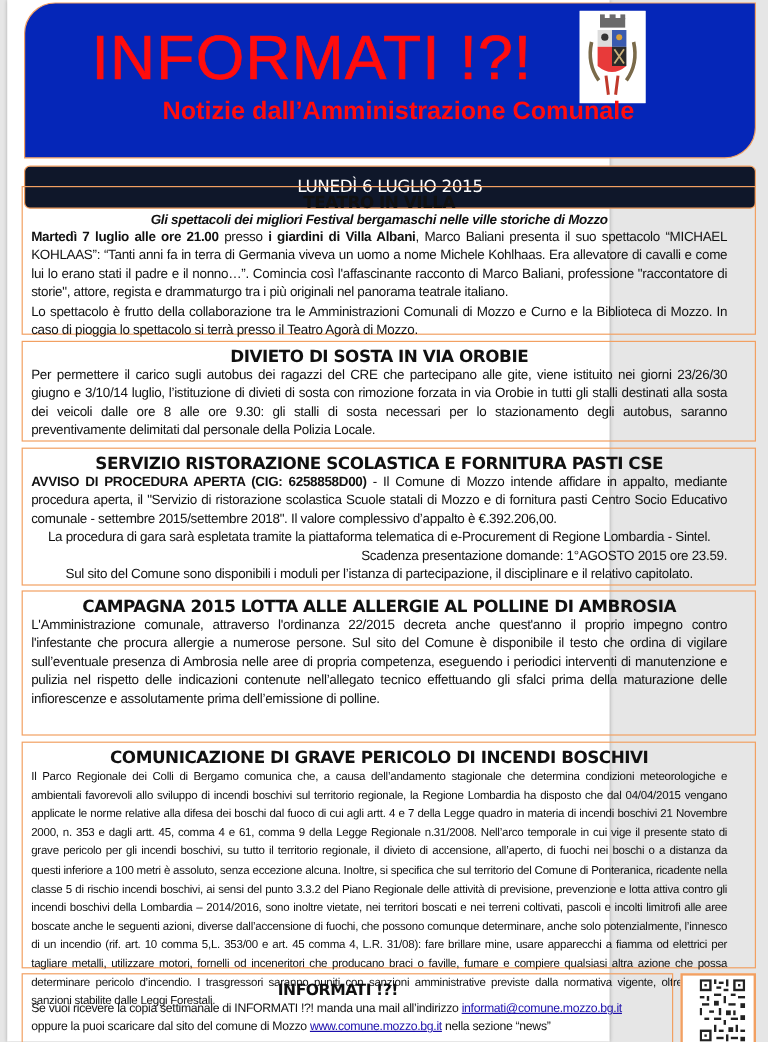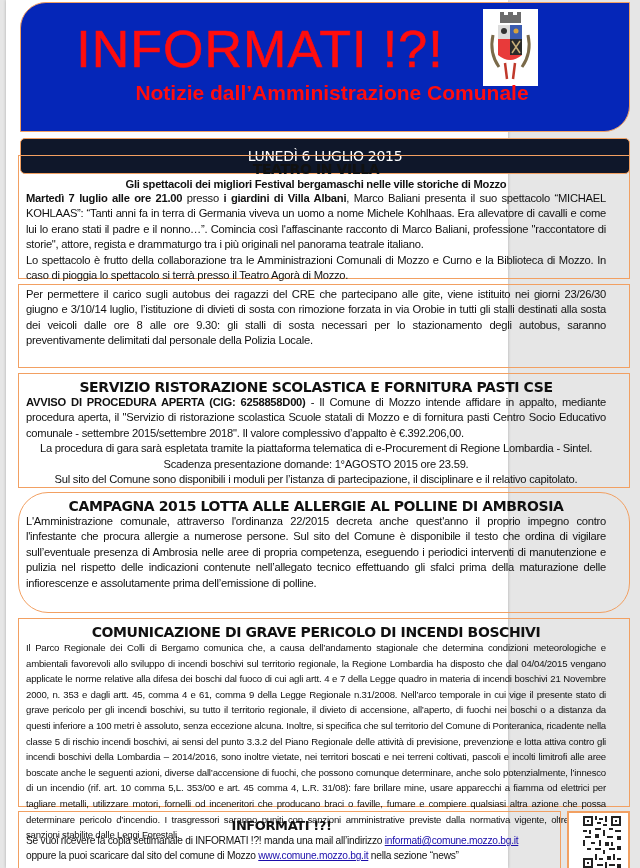--- a/index.html
+++ b/index.html
@@ -61,30 +61,30 @@
     margin: 3px 0 0 0; text-align: center;
     font-family: "DejaVu Sans", sans-serif;
     font-size: 14px; font-weight: bold; letter-spacing: -0.4px;
     color: #111;
   }
   .box p {
     margin: 0; font-size: 11.2px; line-height: 15.4px; text-align: justify;
     letter-spacing: -0.25px;
   }
   .box .subtitle {
-    text-align: center; font-weight: bold; font-size: 11.2px;
+    text-align: center; font-style: italic; font-weight: bold; font-size: 11.2px;
     line-height: 14px;
   }
   .small p { font-size: 9.6px; line-height: 15.6px; letter-spacing: -0.2px; }
   .b { font-weight: bold; }
   .link { color: #1a0dab; text-decoration: underline; }
   #box1 { top: 155px; height: 124px; }
   #box2 { top: 284px; height: 84px; }
   #box3 { top: 373px; height: 115px; }
-  #box4 { top: 492px; height: 121px; border-radius: 30px; }
+  #box4 { top: 492px; height: 121px; }
   #box5 { top: 618px; height: 189px; }
   #box6 { top: 811px; left: 12px; width: 543px; height: 60px; }
   #box6 h2 { font-size: 13px; margin-top: 4px; }
   #box6 p { font-size: 10.2px; line-height: 15px; text-align: left; }
   .qrbox {
     position: absolute; left: 561px; top: 811px; width: 63px; height: 60px;
     border: 2px solid #f2a062; box-sizing: border-box; background: #fff;
   }
   .qr { position: absolute; left: 14px; top: 3px; width: 38px; height: 52px; }
 </style>
@@ -125,28 +125,29 @@
   <div class="dateband">LUNEDÌ 6 LUGLIO 2015</div>
 
   <div class="box" id="box1">
     <h2>TEATRO IN VILLA</h2>
     <p class="subtitle">Gli spettacoli dei migliori Festival bergamaschi nelle ville storiche di Mozzo</p>
     <p><span class="b">Martedì 7 luglio alle ore 21.00</span><span> presso </span><span class="b">i giardini di Villa Albani</span><span>, Marco Baliani presenta il suo spettacolo “MICHAEL KOHLAAS”: “Tanti anni fa in terra di Germania viveva un uomo a nome Michele Kohlhaas. Era allevatore di cavalli e come lui lo erano stati il padre e il nonno…”.  Comincia così l'affascinante racconto di Marco Baliani, professione "raccontatore di storie", attore, regista e drammaturgo tra i più originali nel panorama teatrale italiano.</span></p>
     <p>Lo spettacolo è frutto della collaborazione tra le Amministrazioni Comunali di Mozzo e Curno e la Biblioteca di Mozzo. In caso di pioggia lo spettacolo si terrà presso il Teatro Agorà di Mozzo.</p>
   </div>
 
   <div class="box" id="box2">
+    <h2>DIVIETO DI SOSTA IN VIA OROBIE</h2>
     <p>Per permettere il carico sugli autobus dei ragazzi del CRE che partecipano alle gite, viene istituito nei giorni 23/26/30 giugno e 3/10/14 luglio, l’istituzione di divieti di sosta con rimozione forzata in via Orobie in tutti gli stalli destinati alla sosta dei veicoli dalle ore 8 alle ore 9.30: gli stalli di sosta necessari per lo stazionamento degli autobus,  saranno preventivamente delimitati dal personale della Polizia Locale.</p>
   </div>
 
   <div class="box" id="box3">
     <h2>SERVIZIO RISTORAZIONE SCOLASTICA E FORNITURA PASTI CSE</h2>
     <p><span class="b">AVVISO DI PROCEDURA APERTA (CIG: 6258858D00)</span><span> - Il Comune di Mozzo intende affidare in appalto, mediante procedura aperta, il "Servizio di ristorazione scolastica Scuole statali di Mozzo e di fornitura pasti Centro Socio Educativo comunale - settembre 2015/settembre 2018". Il valore complessivo d’appalto è €.392.206,00.</span></p>
     <p style="text-align:center">La procedura di gara sarà espletata tramite la piattaforma telematica di e-Procurement di Regione Lombardia - Sintel.</p>
-    <p style="text-align:center">Scadenza presentazione domande: 1°AGOSTO 2015 ore  23.59.</p>
+    <p style="text-align:right">Scadenza presentazione domande: 1°AGOSTO 2015 ore  23.59.</p>
     <p style="text-align:center">Sul sito del Comune sono disponibili i moduli per l’istanza di partecipazione, il disciplinare e il relativo capitolato.</p>
   </div>
 
   <div class="box" id="box4">
     <h2>CAMPAGNA 2015 LOTTA ALLE ALLERGIE AL POLLINE DI AMBROSIA</h2>
     <p>L'Amministrazione comunale, attraverso l'ordinanza 22/2015 decreta anche quest'anno il proprio impegno contro l'infestante che procura allergie a numerose persone. Sul sito del Comune è disponibile il testo che ordina di vigilare sull’eventuale presenza di Ambrosia nelle aree di propria competenza, eseguendo i periodici interventi di manutenzione e pulizia nel rispetto delle indicazioni contenute nell’allegato tecnico effettuando gli sfalci prima della maturazione delle infiorescenze e assolutamente prima dell’emissione di polline.</p>
   </div>
 
   <div class="box small" id="box5">
     <h2>COMUNICAZIONE DI GRAVE PERICOLO DI INCENDI BOSCHIVI</h2>

